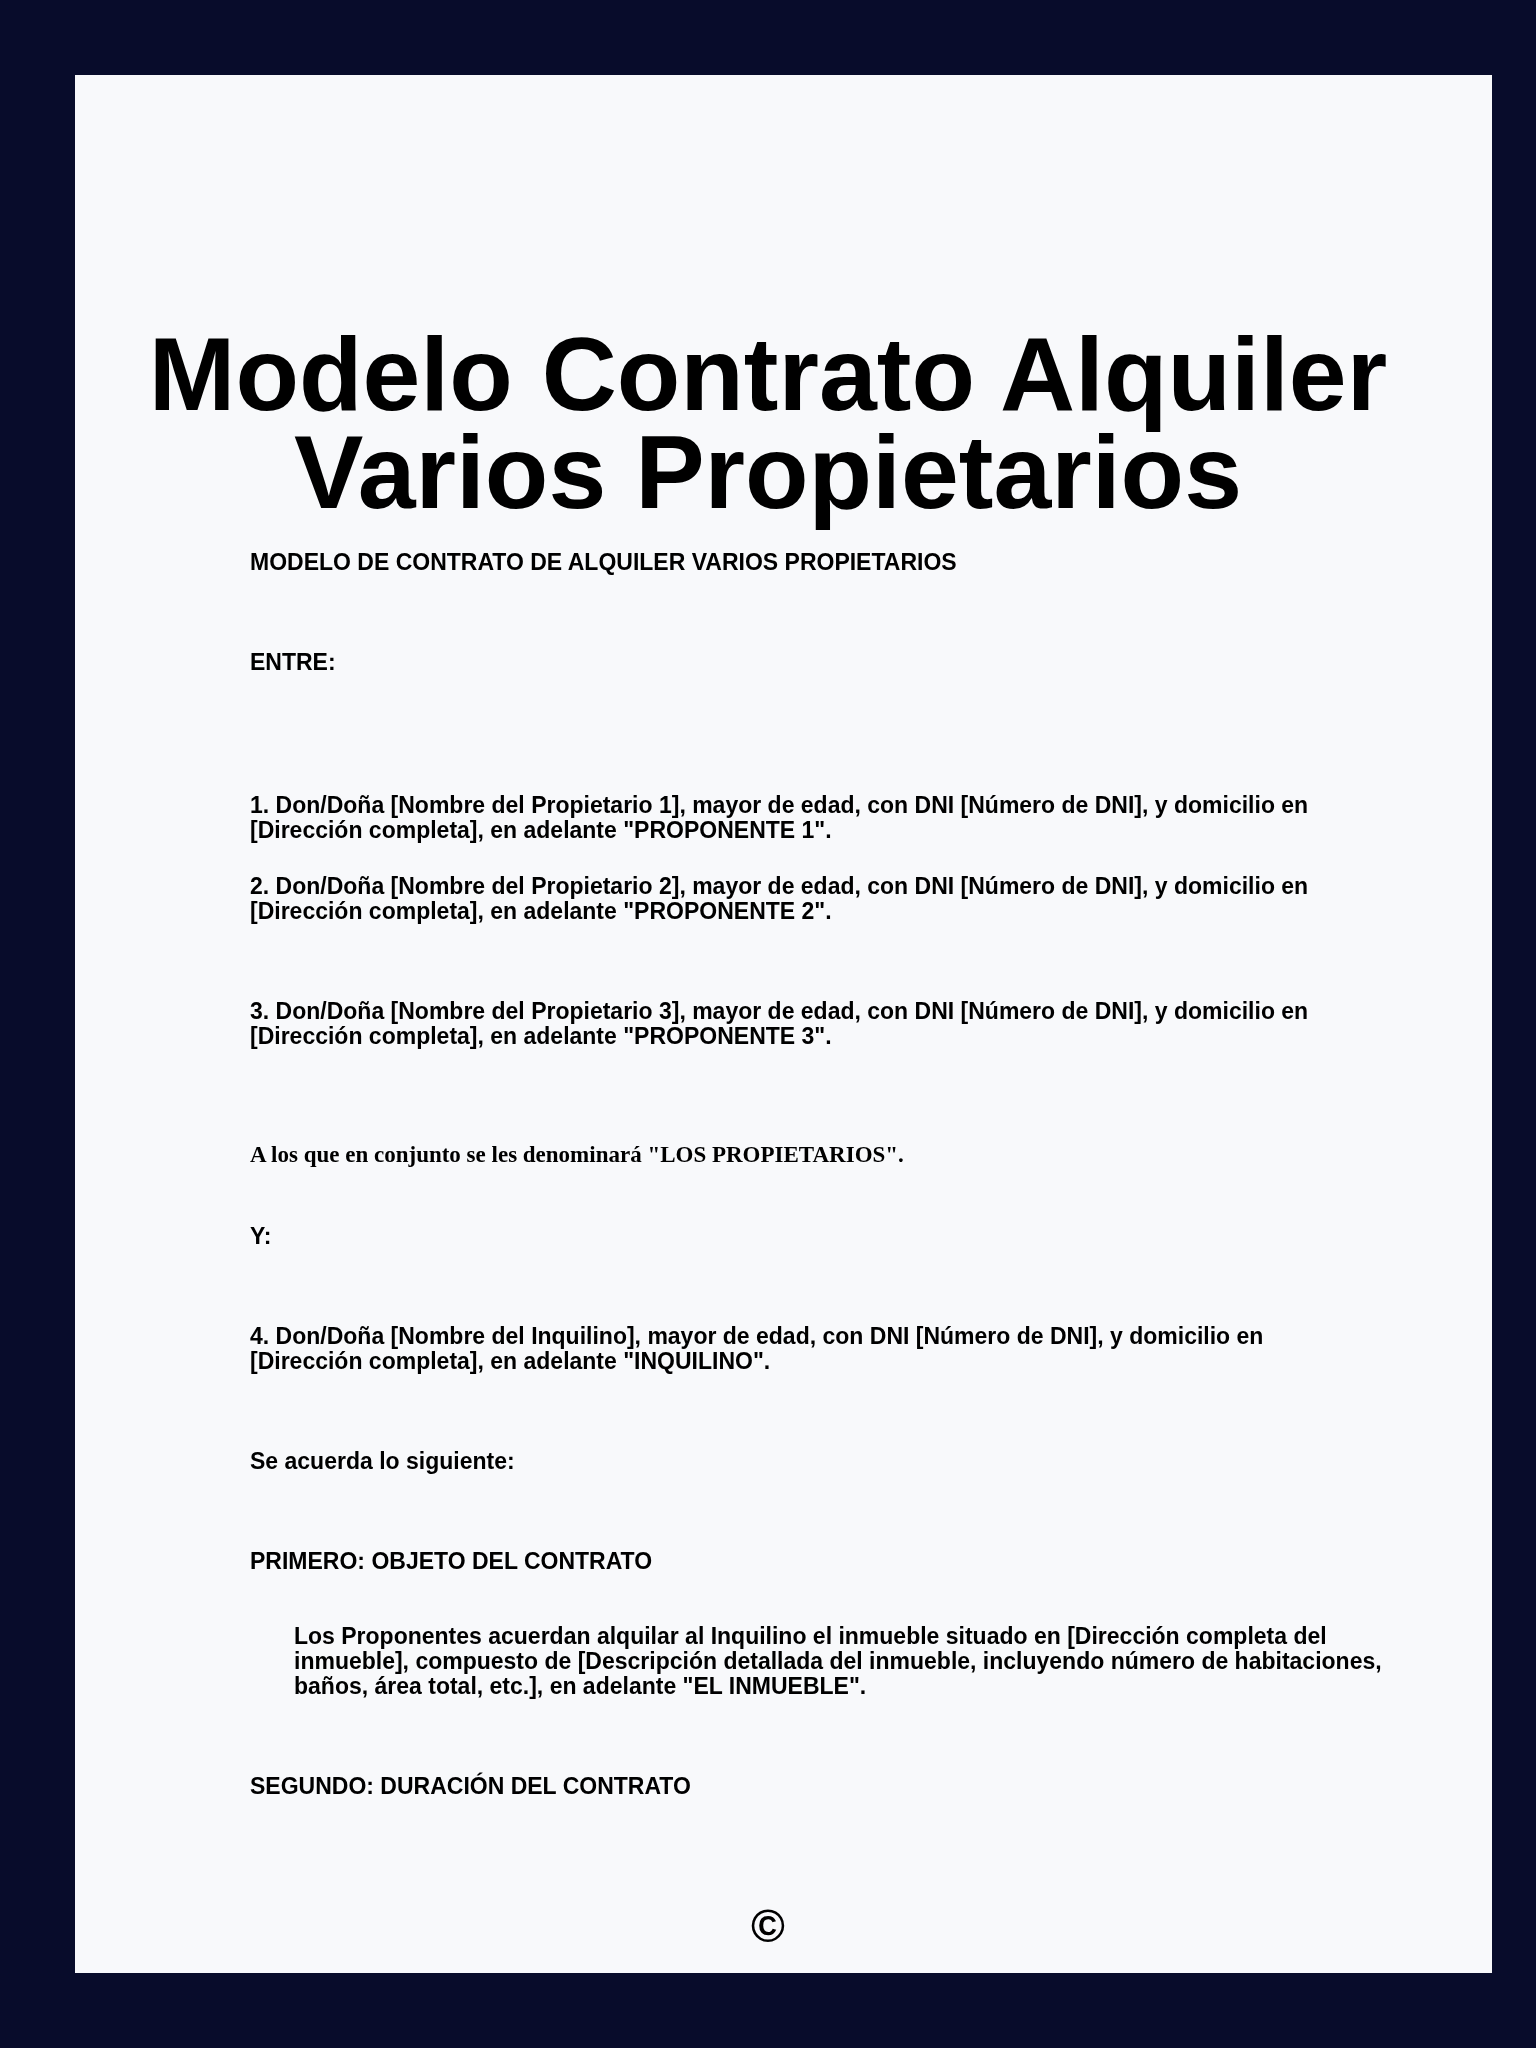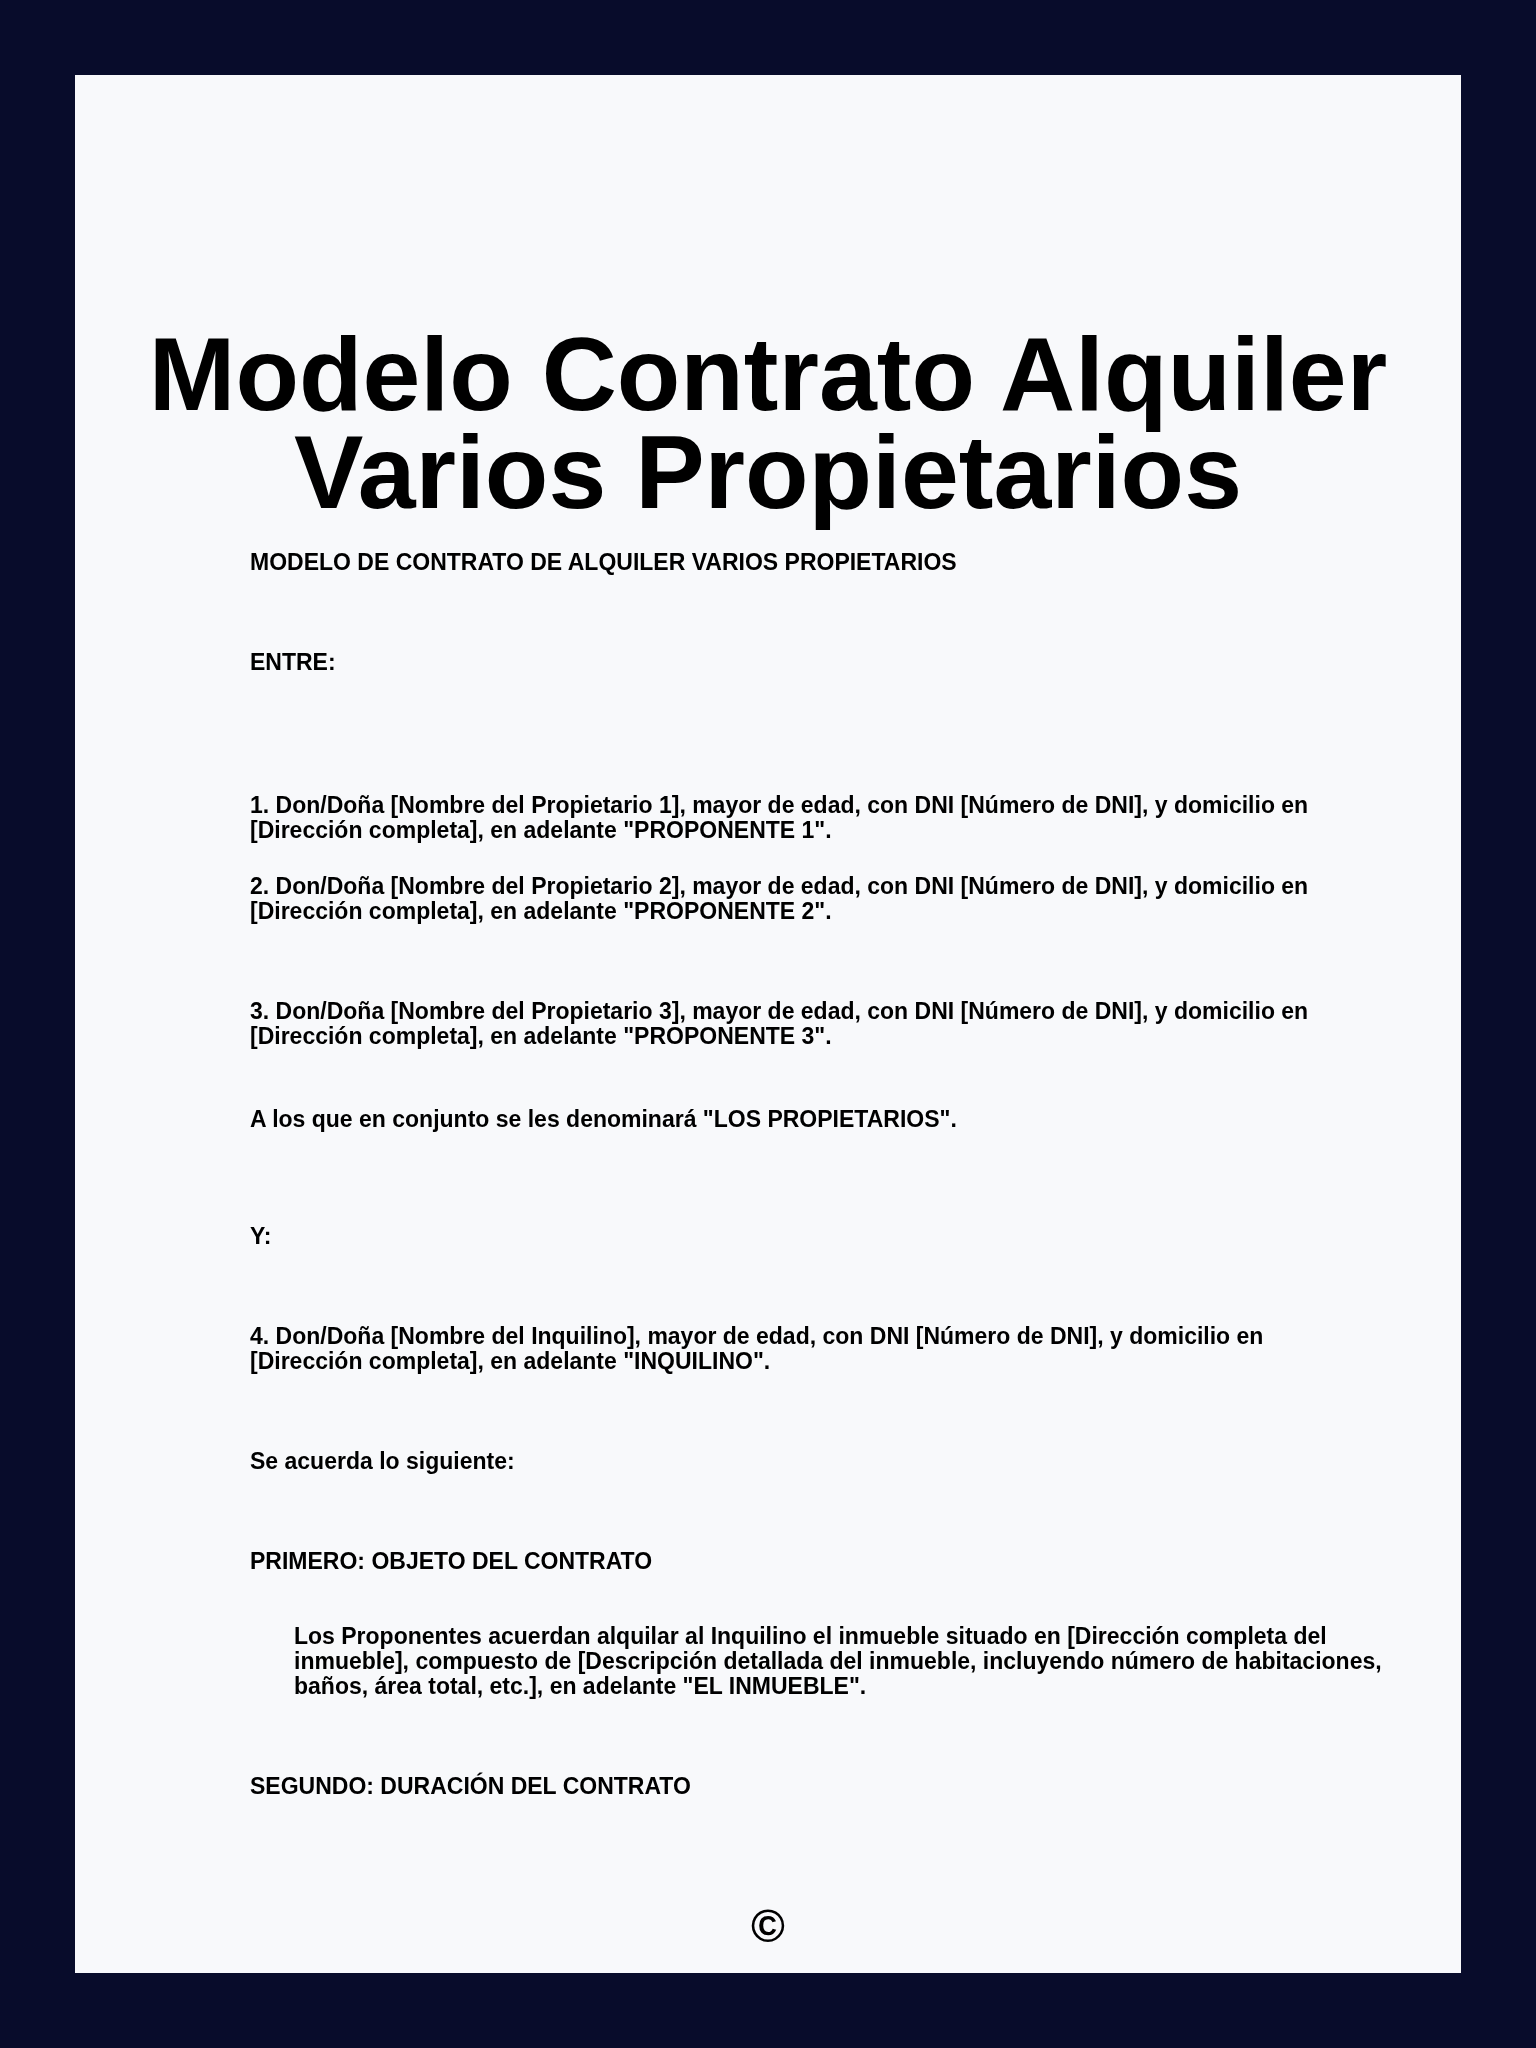--- a/index.html
+++ b/index.html
@@ -14,20 +14,21 @@
     overflow: hidden;
     font-family: "Liberation Sans", sans-serif;
   }
   .page {
     position: absolute;
     left: 75px;
     top: 75px;
     width: 1386px;
     height: 1898px;
     background: #f8f9fb;
+    padding-left: 31px;
   }
   .title {
     position: absolute;
     left: 0;
     top: 250px;
     width: 1386px;
     text-align: center;
     font-weight: bold;
     font-size: 104px;
     line-height: 98px;
@@ -72,21 +73,21 @@
     <span>Modelo Contrato Alquiler</span>
     <span>Varios Propietarios</span>
   </h1>
 
   <div class="content">
     <p class="para" style="top:475px;">MODELO DE CONTRATO DE ALQUILER VARIOS PROPIETARIOS</p>
     <p class="para" style="top:575px;">ENTRE:</p>
     <p class="para" style="top:674px;margin-top:44px;">1. Don/Doña [Nombre del Propietario 1], mayor de edad, con DNI [Número de DNI], y domicilio en [Dirección completa], en adelante "PROPONENTE 1".</p>
     <p class="para" style="top:799px;">2. Don/Doña [Nombre del Propietario 2], mayor de edad, con DNI [Número de DNI], y domicilio en [Dirección completa], en adelante "PROPONENTE 2".</p>
     <p class="para" style="top:924px;">3. Don/Doña [Nombre del Propietario 3], mayor de edad, con DNI [Número de DNI], y domicilio en [Dirección completa], en adelante "PROPONENTE 3".</p>
-    <p class="para" style="top:1032px;">A los que en conjunto se les denominará "LOS PROPIETARIOS".</p>
+    <p class="para" style="top:1067px;font-family:Liberation Serif, serif;">A los que en conjunto se les denominará "LOS PROPIETARIOS".</p>
     <p class="para" style="top:1149px;">Y:</p>
     <p class="para" style="top:1249px;">4. Don/Doña [Nombre del Inquilino], mayor de edad, con DNI [Número de DNI], y domicilio en [Dirección completa], en adelante "INQUILINO".</p>
     <p class="para" style="top:1374px;">Se acuerda lo siguiente:</p>
     <p class="para" style="top:1474px;">PRIMERO: OBJETO DEL CONTRATO</p>
     <p class="para" style="top:1549px;margin-left:44px;">Los Proponentes acuerdan alquilar al Inquilino el inmueble situado en [Dirección completa del inmueble], compuesto de [Descripción detallada del inmueble, incluyendo número de habitaciones, baños, área total, etc.], en adelante "EL INMUEBLE".</p>
     <p class="para" style="top:1699px;">SEGUNDO: DURACIÓN DEL CONTRATO</p>
   </div>
 
   <div class="copyright">©</div>
 </div>

